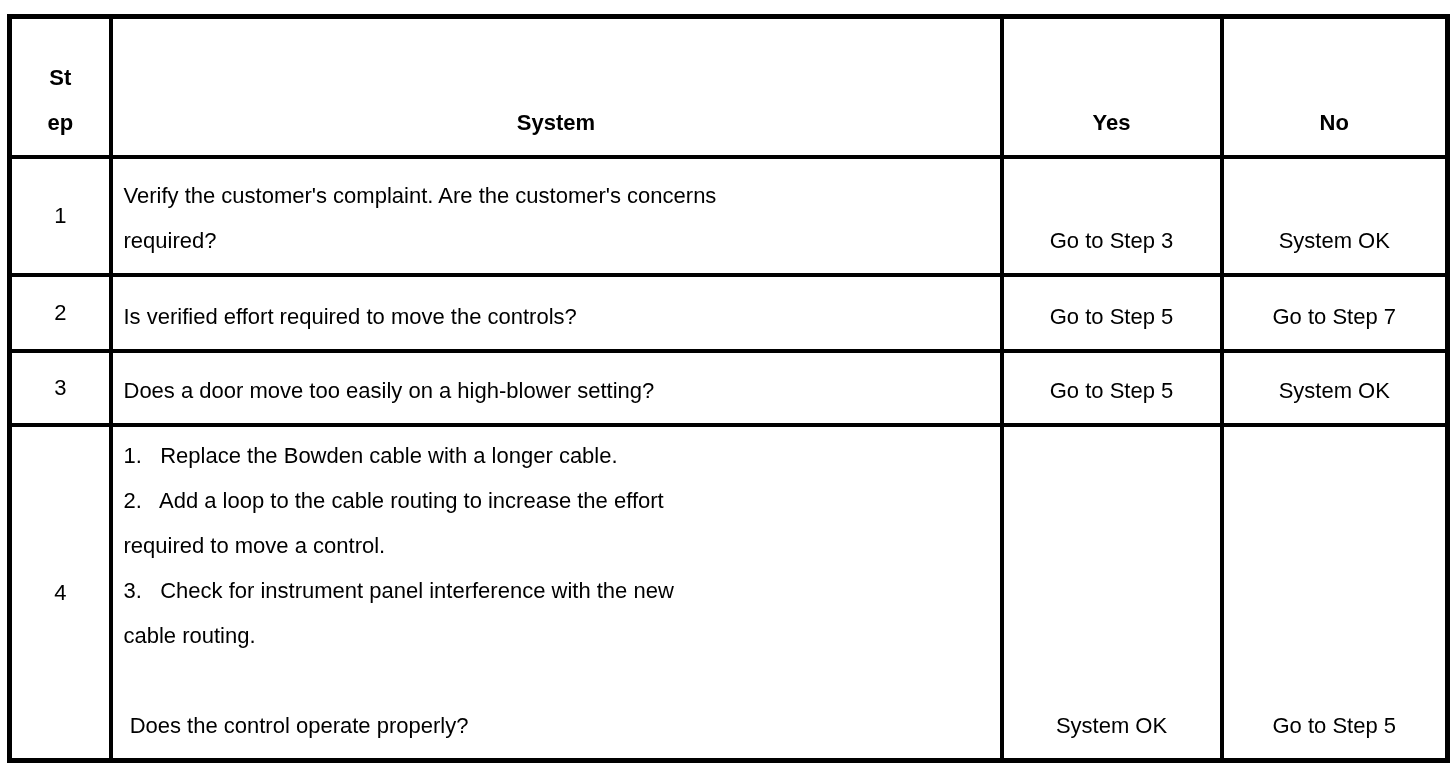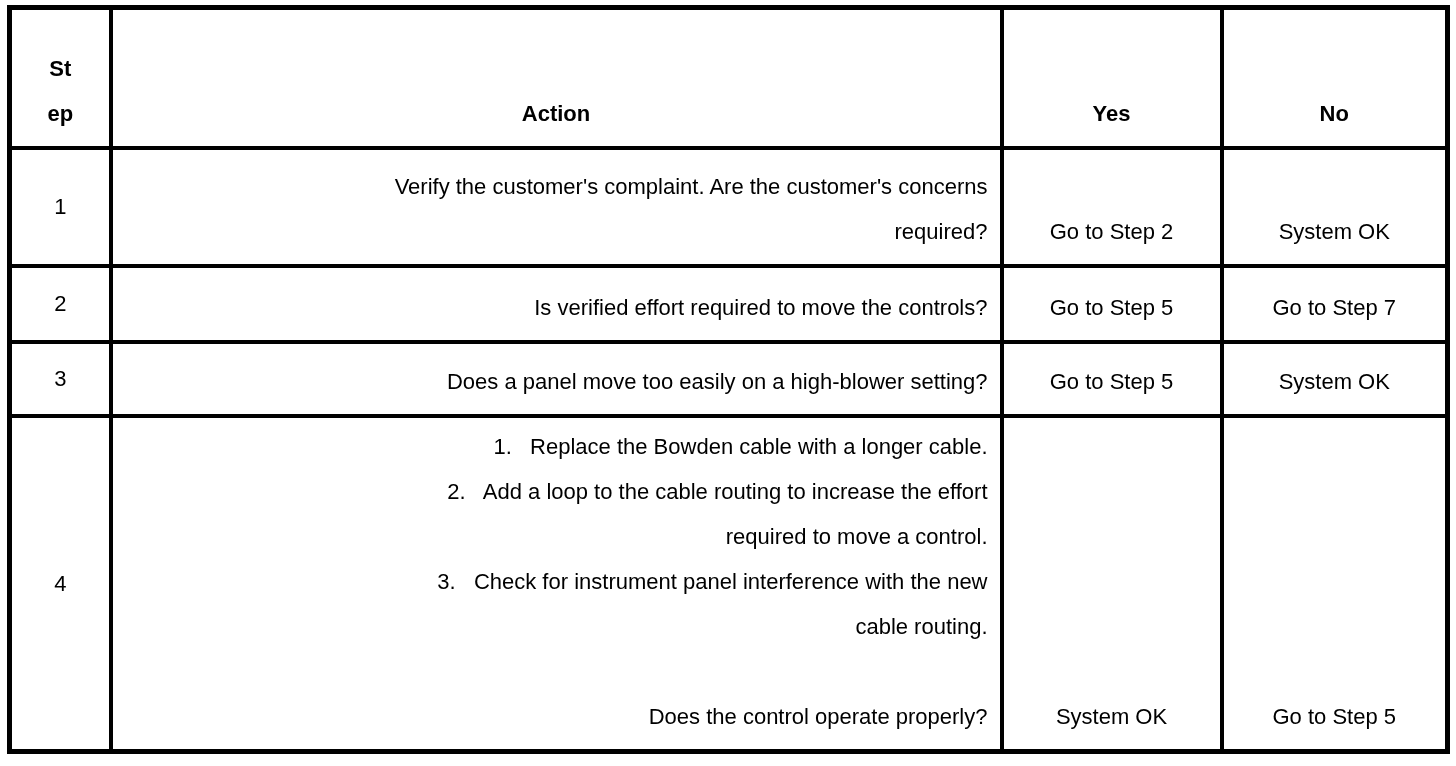--- a/index.html
+++ b/index.html
@@ -11,21 +11,21 @@
     width: 1456px;
     height: 766px;
     position: relative;
     font-family: "Liberation Sans", sans-serif;
     color: #000000;
     overflow: hidden;
   }
   table.diag-table {
     position: absolute;
     left: 7px;
-    top: 5px;
+    top: 14px;
     width: 1438px;
     border-collapse: collapse;
     table-layout: fixed;
     border: 5px solid #000000;
     background: #ffffff;
   }
   th, td {
     border: 4px solid #000000;
     font-size: 22px;
     line-height: 45px;
@@ -38,21 +38,21 @@
     vertical-align: bottom;
     padding-bottom: 10px;
     white-space: pre-line;
   }
   td.cell-step {
     text-align: center;
     vertical-align: middle;
     font-weight: 400;
   }
   td.cell-action {
-    text-align: right;
+    text-align: left;
     vertical-align: bottom;
     padding: 6px 12px 10px 11px;
     white-space: pre-wrap;
   }
   td.cell-yes, td.cell-no {
     text-align: center;
     vertical-align: bottom;
     padding-bottom: 10px;
   }
   tr.r-header { height: 140px; }
@@ -69,41 +69,41 @@
   <colgroup>
     <col style="width:101px">
     <col style="width:891px">
     <col style="width:220px">
     <col style="width:226px">
   </colgroup>
   <thead>
     <tr class="r-header">
       <th>St
 ep</th>
-      <th>Action</th>
+      <th>System</th>
       <th>Yes</th>
       <th>No</th>
     </tr>
   </thead>
   <tbody>
     <tr class="r1">
       <td class="cell-step">1</td>
       <td class="cell-action"><div class="line">Verify the customer's complaint. Are the customer's concerns</div><div class="line">required?</div></td>
-      <td class="cell-yes">Go to Step 2</td>
+      <td class="cell-yes">Go to Step 3</td>
       <td class="cell-no">System OK</td>
     </tr>
     <tr class="r2">
       <td class="cell-step">2</td>
       <td class="cell-action"><div class="line">Is verified effort required to move the controls?</div></td>
       <td class="cell-yes">Go to Step 5</td>
       <td class="cell-no">Go to Step 7</td>
     </tr>
     <tr class="r3">
       <td class="cell-step">3</td>
-      <td class="cell-action"><div class="line">Does a panel move too easily on a high-blower setting?</div></td>
+      <td class="cell-action"><div class="line">Does a door move too easily on a high-blower setting?</div></td>
       <td class="cell-yes">Go to Step 5</td>
       <td class="cell-no">System OK</td>
     </tr>
     <tr class="r4">
       <td class="cell-step">4</td>
       <td class="cell-action"><div class="line">1.   Replace the Bowden cable with a longer cable.</div><div class="line">2.   Add a loop to the cable routing to increase the effort</div><div class="line">required to move a control.</div><div class="line">3.   Check for instrument panel interference with the new</div><div class="line">cable routing.</div><div class="line">&nbsp;</div><div class="line"> Does the control operate properly?</div></td>
       <td class="cell-yes">System OK</td>
       <td class="cell-no">Go to Step 5</td>
     </tr>
   </tbody>

